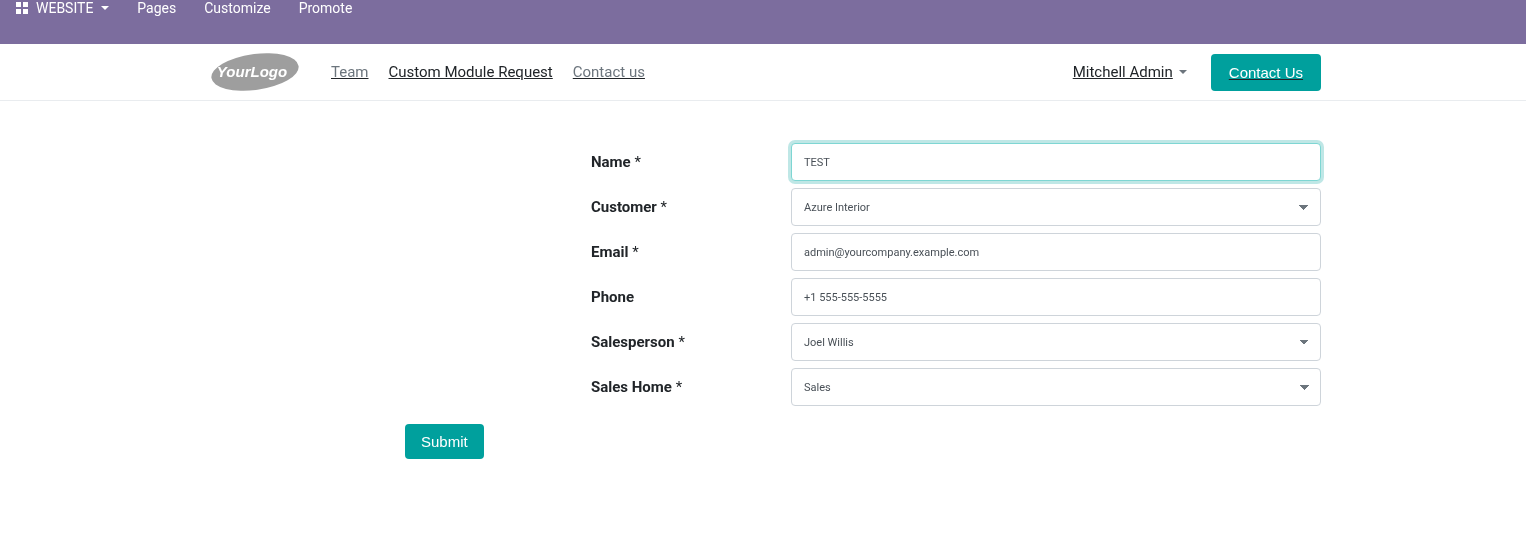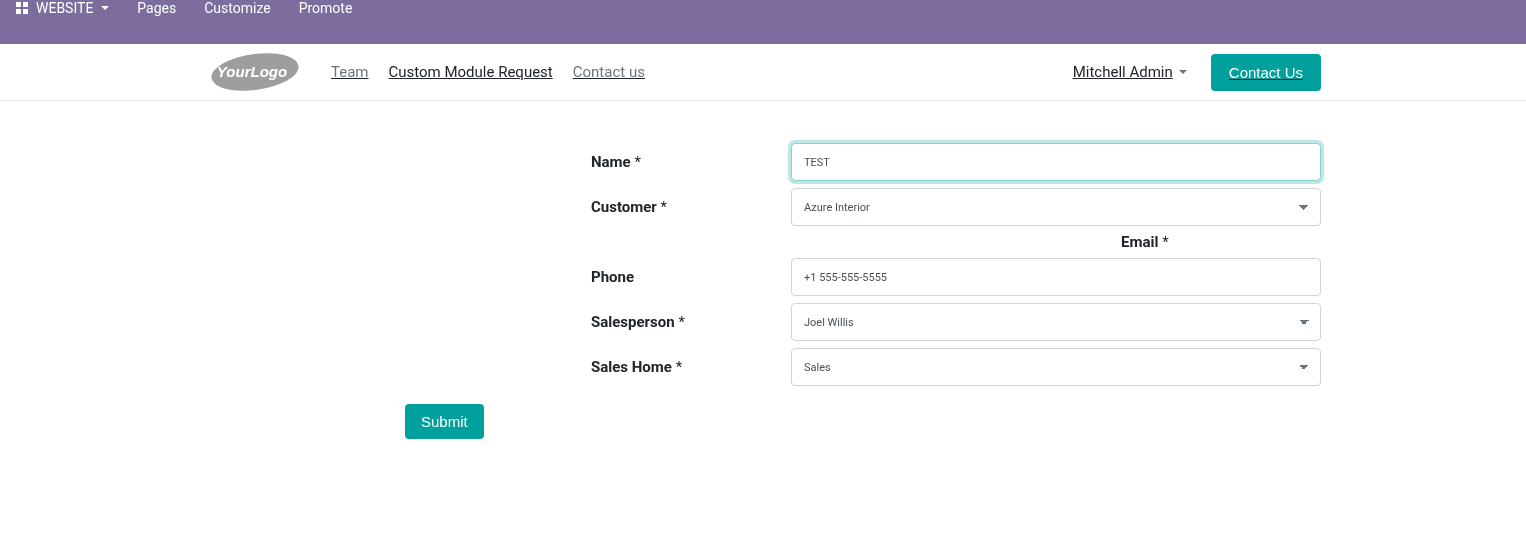--- a/index.html
+++ b/index.html
@@ -189,20 +189,23 @@
         <select class="select-input">
           <option>Azure Interior</option>
         </select>
       </div>
     </div>
 
     <div class="form-row">
       <div class="form-label">
         <span>Email</span> <span class="req">*</span>
       </div>
+      <div class="form-field">
+        <input type="text" class="text-input" value="admin@yourcompany.example.com" style="">
+      </div>
     </div>
 
     <div class="form-row">
       <div class="form-label">
         <span>Phone</span>
       </div>
       <div class="form-field">
         <input type="text" class="text-input" value="+1 555-555-5555" style="">
       </div>
     </div>

